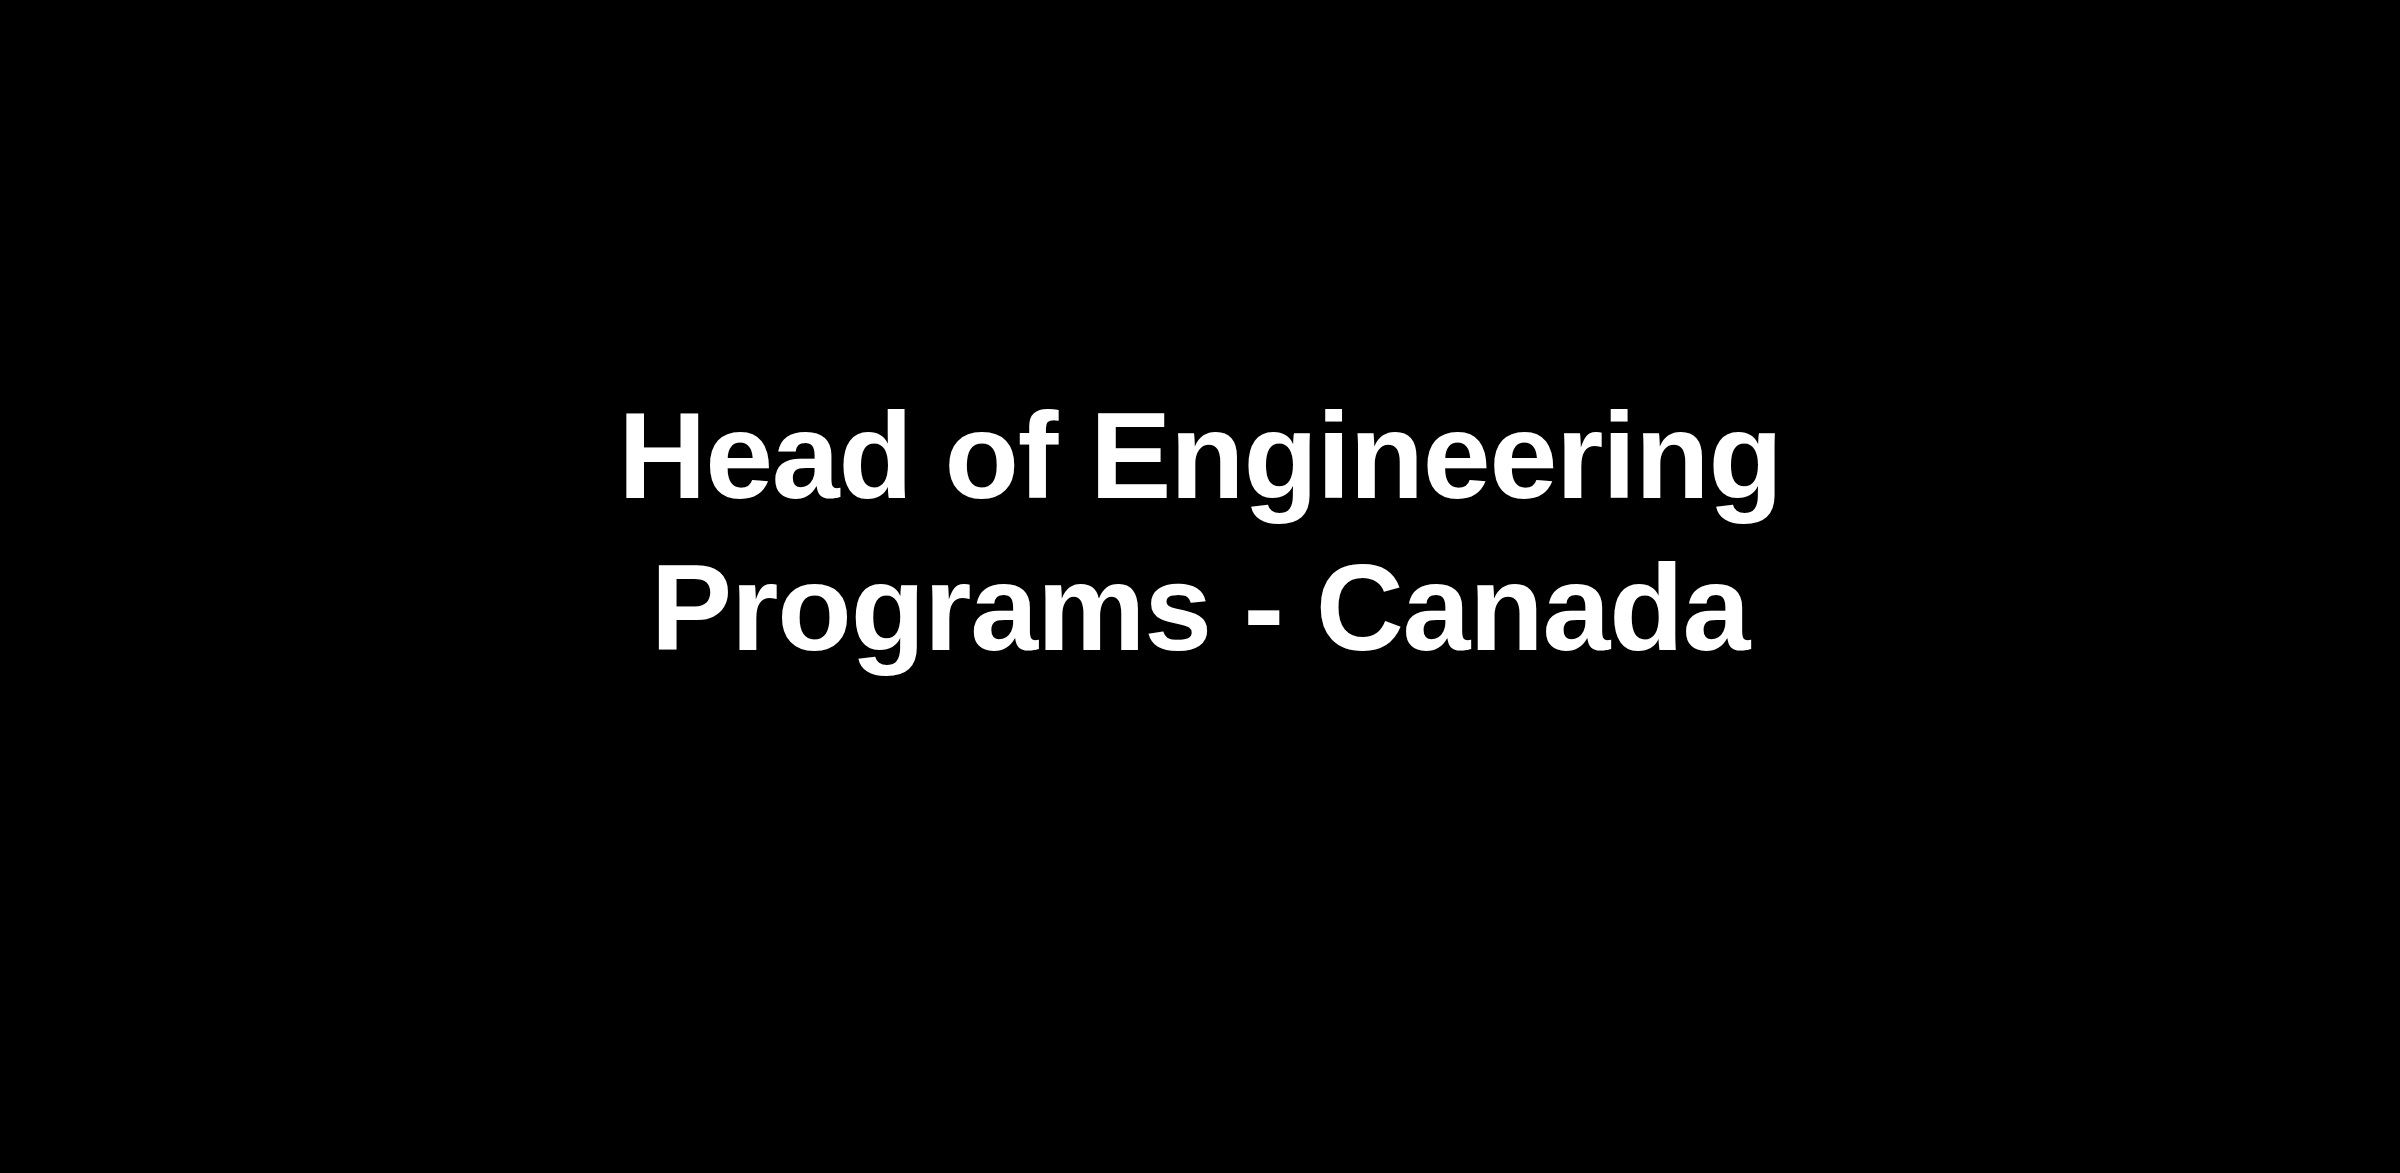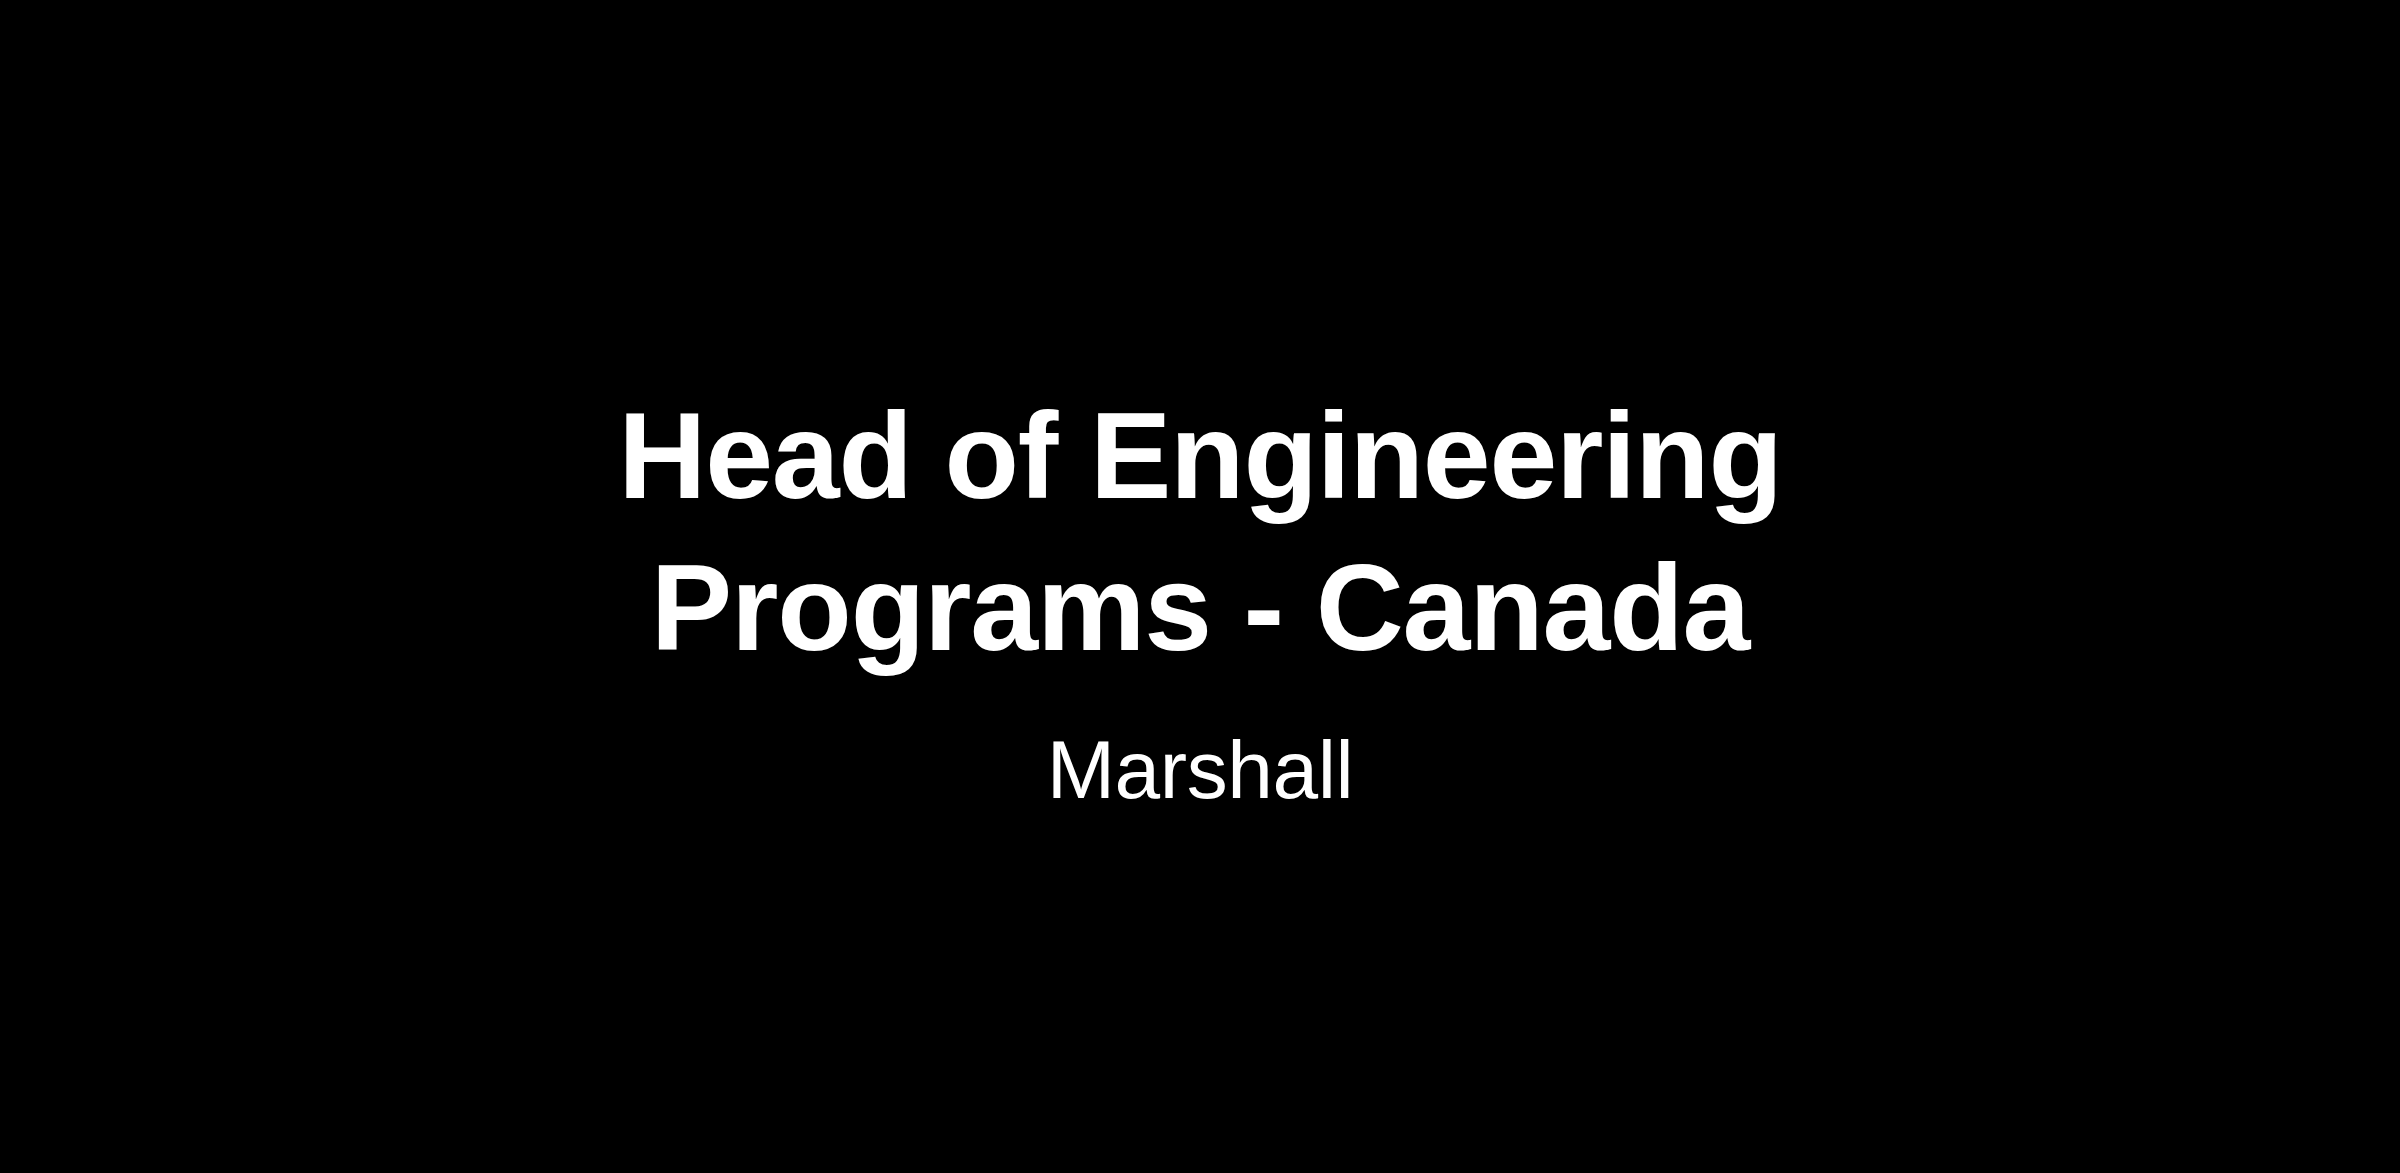--- a/index.html
+++ b/index.html
@@ -68,17 +68,16 @@
 </style>
 </head>
 <body style="background: rgb(0, 0, 0);">
 
 <div id="slide" style="background: rgb(0, 0, 0);">
 
   <div id="content-block">
 
     <h1 id="slide-title" style="color: rgb(255, 255, 255);">Head of Engineering Programs - Canada</h1>
 
-    <p id="slide-subtitle" style="color: rgb(255, 255, 255);">Marshall</p>
 
   </div>
 
 </div>
 
 </body></html>

